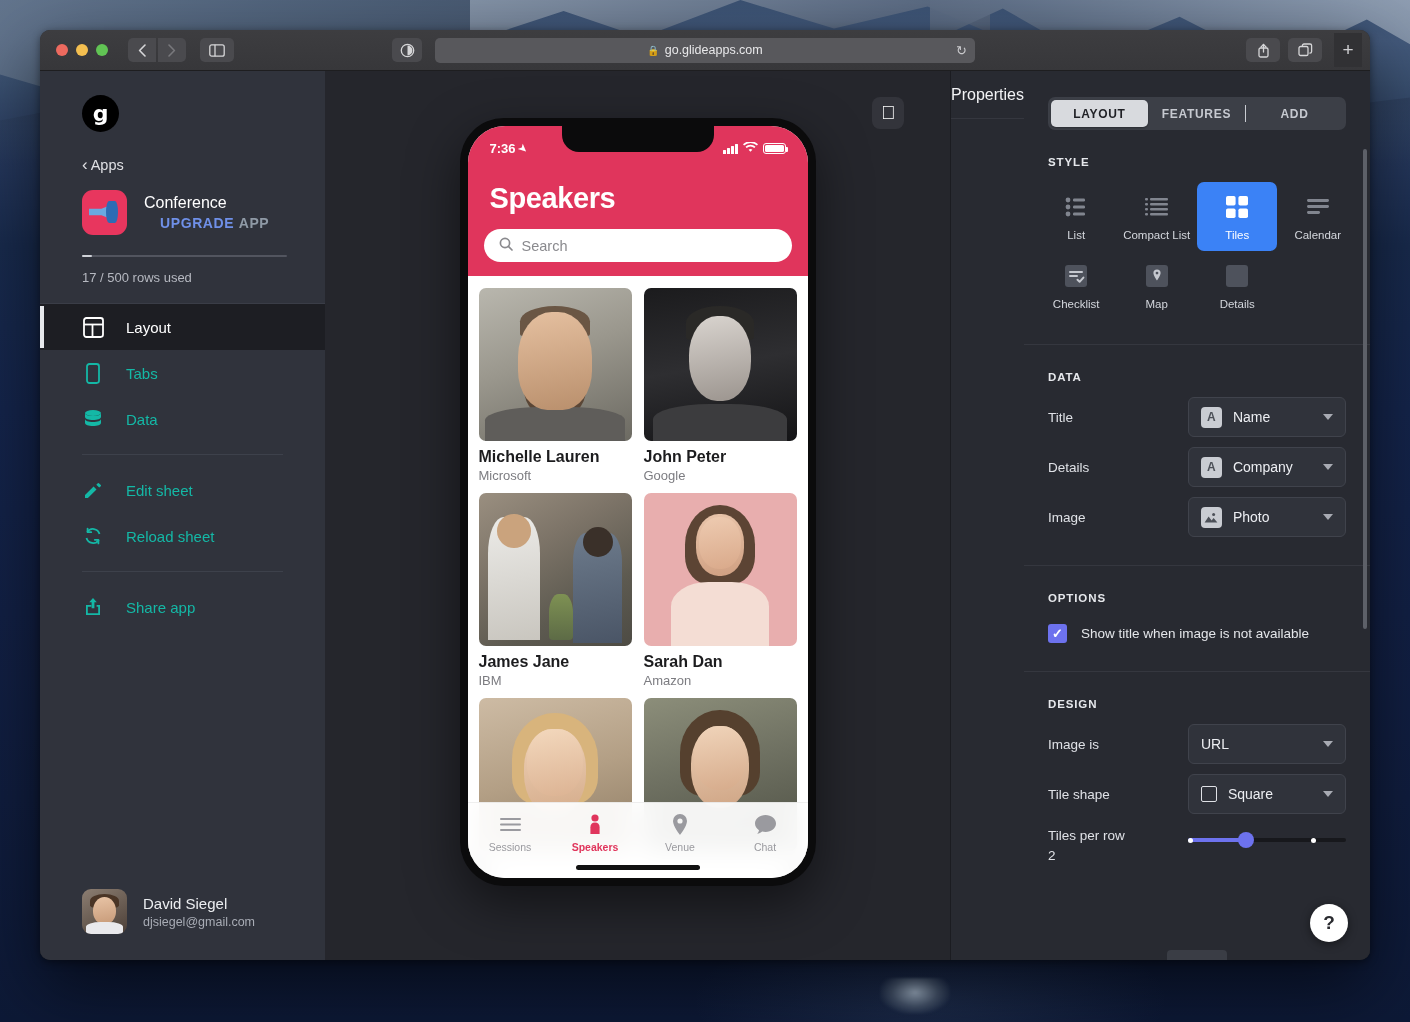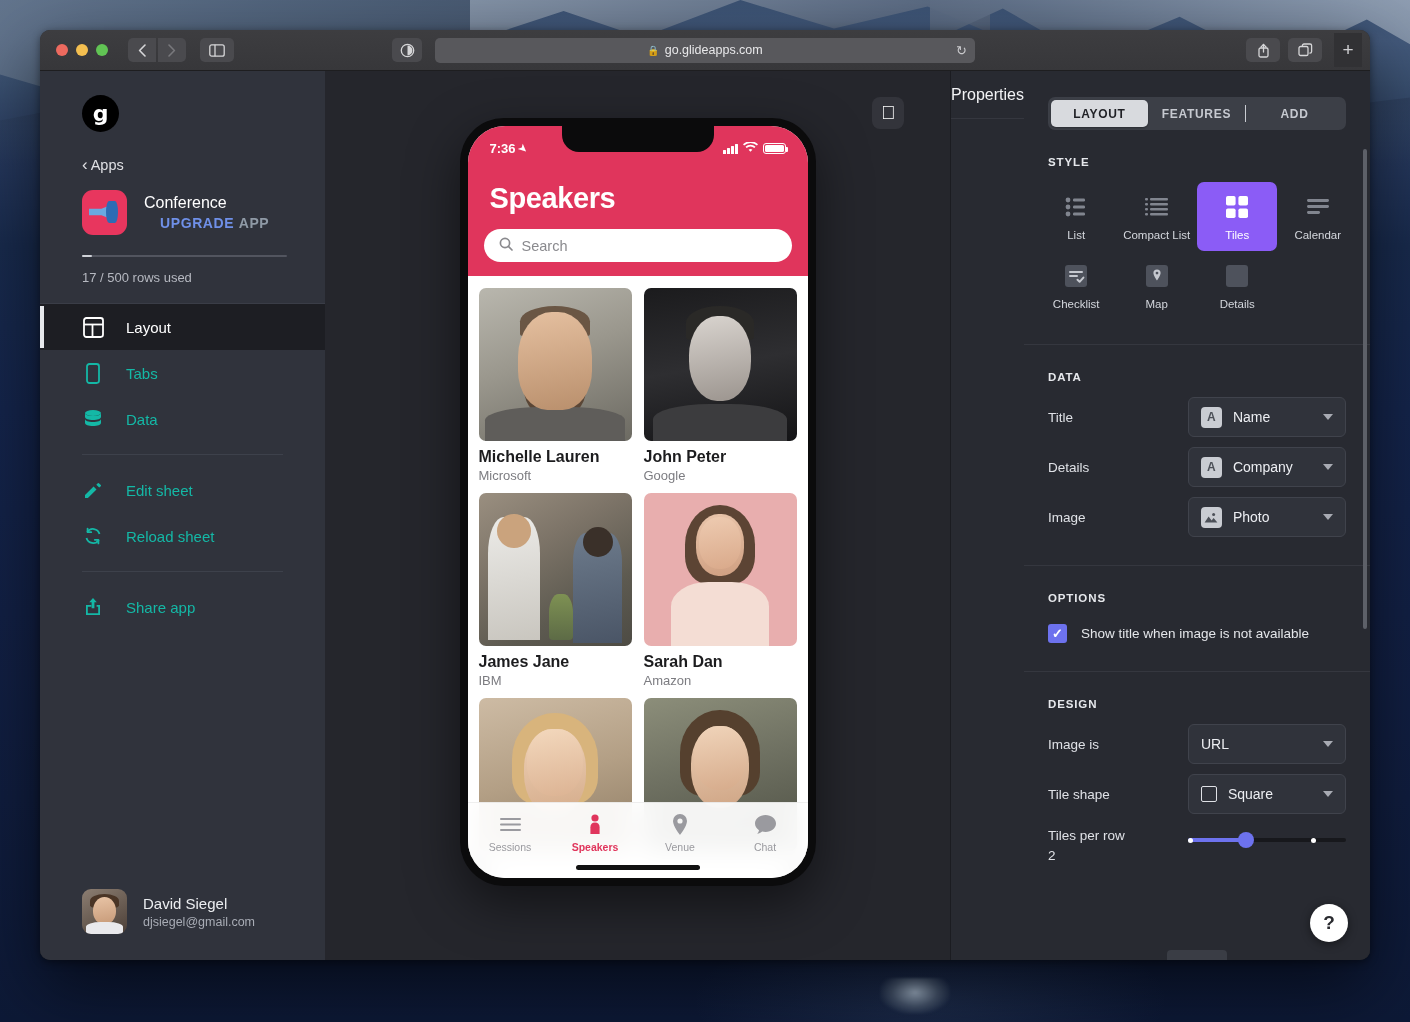--- a/index.html
+++ b/index.html
@@ -385,21 +385,21 @@
 
   #style-grid {
     display: grid; grid-template-columns: repeat(4,1fr);
     margin: 14px 12px 0; 
   }
   .style-opt {
     display: flex; flex-direction: column; align-items: center; gap: 9px;
     padding: 12px 0 10px; border-radius: 7px;
     font-size: 11.5px; color: #d4d7dd; cursor: default;
   }
-  .style-opt.active { background: #8b5cf6; color: #fff; align-items: center; }
+  .style-opt.active { background: #3b82f6; color: #fff; align-items: center; }
   .style-opt .sic { height: 26px; display: flex; align-items: center; justify-content: center; }
 
   .field {
     display: flex; align-items: center; margin: 0 24px; height: 40px;
   }
   .field + .field { margin-top: 10px; }
   .field-label { width: 140px; font-size: 13.5px; color: #dfe1e6; flex-shrink: 0; }
   .select {
     flex: 1; height: 40px; background: #30333b; border: 1px solid #40434c;
     border-radius: 6px; display: flex; align-items: center; gap: 11px;

